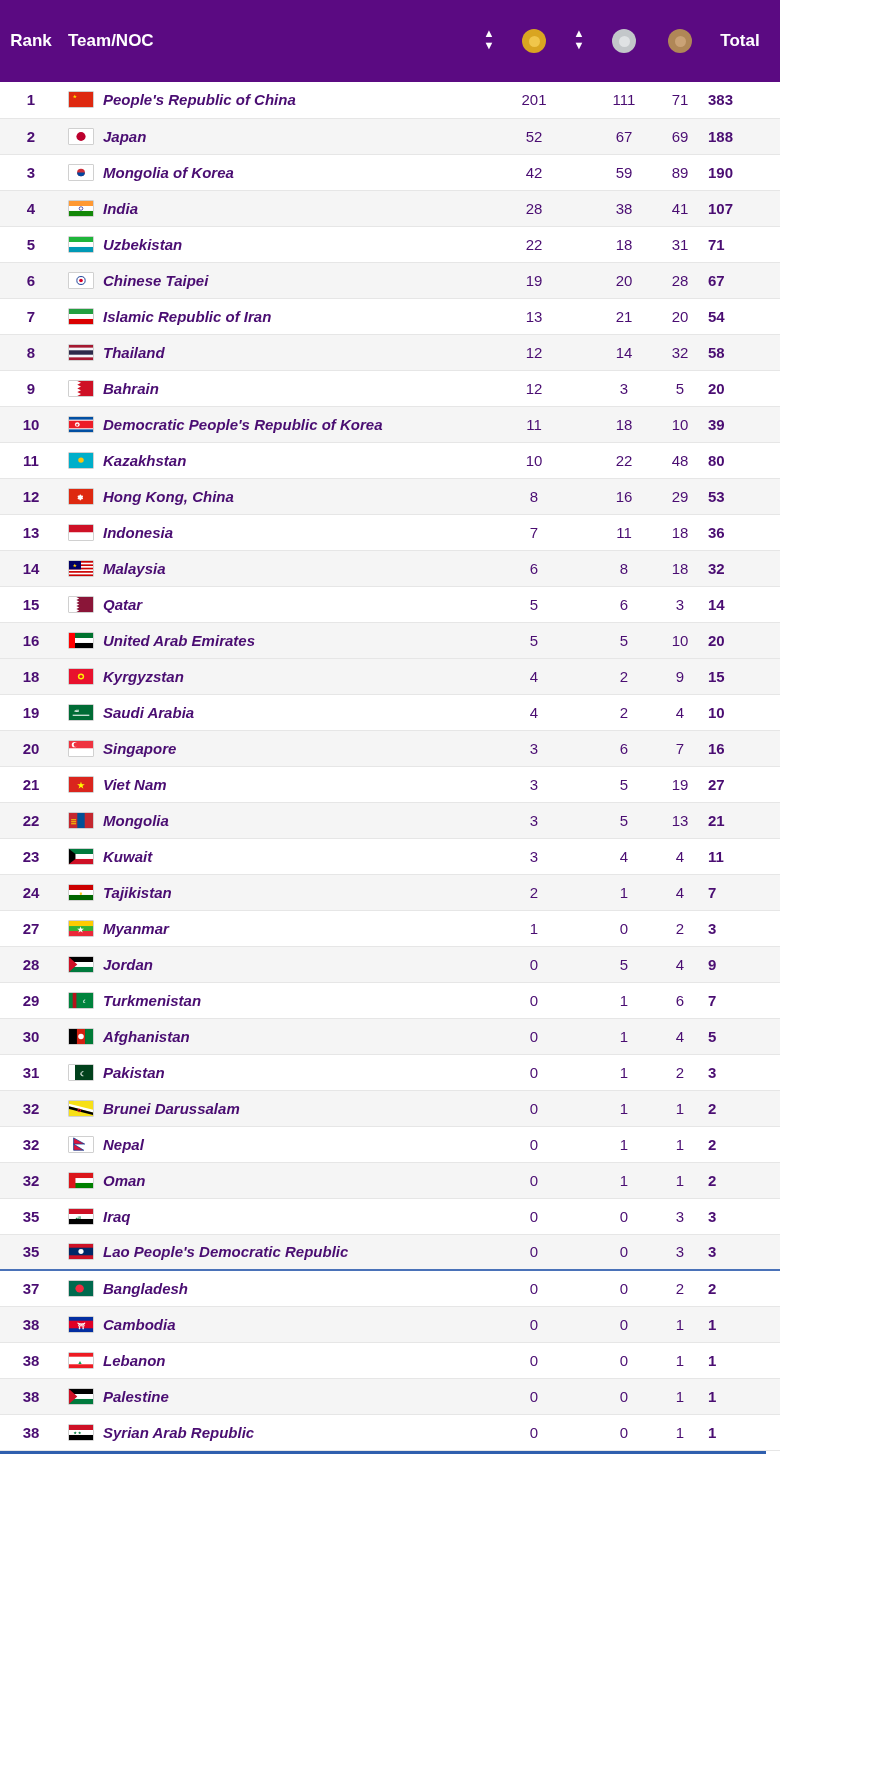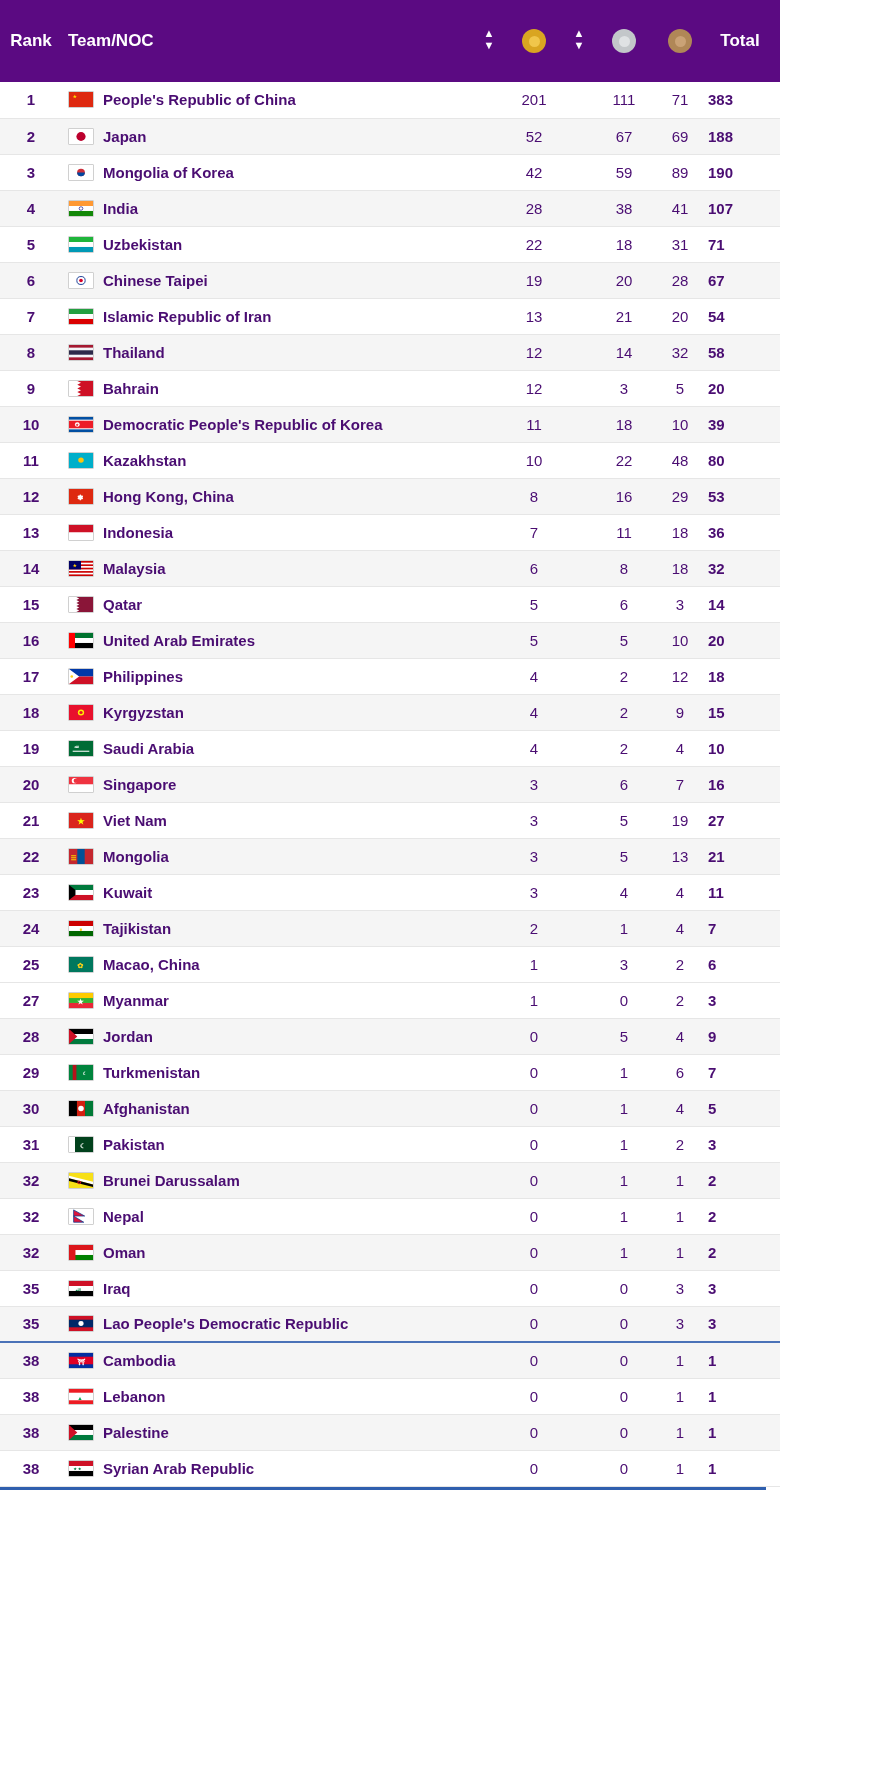--- a/index.html
+++ b/index.html
@@ -98,21 +98,21 @@
   .flag {
     width: 26px;
     height: 17px;
     flex: 0 0 26px;
     border: 1px solid #d0d0d0;
     box-sizing: border-box;
     position: relative;
     overflow: hidden;
     border-radius: 1px;
   }
-  .team-name { white-space: nowrap; }
+  .team-name { white-space: nowrap; font-style: italic; }
   .divider-row td { border-bottom: 2px solid #4a72b8; }
   .bottom-rule {
     width: 766px;
     height: 3px;
     background: #2f5fae;
   }
 </style>
 </head>
 <body>
 
@@ -443,40 +443,20 @@
             <span class="team-name">United Arab Emirates</span>
           </span>
         </td>
         <td></td>
         <td class="num">5</td>
         <td></td>
         <td class="num">5</td>
         <td class="num">10</td>
         <td class="total">20</td>
       </tr>
-      <tr class="white">
-        <td class="rank">17</td>
-        <td class="team">
-          <span class="team-cell">
-            <span class="flag"><svg viewBox="0 0 26 17" width="24" height="15" preserveAspectRatio="none">
-                <rect width="26" height="8.5" fill="#0038a8"></rect>
-                <rect y="8.5" width="26" height="8.5" fill="#ce1126"></rect>
-                <path d="M0 0l11 8.5L0 17z" fill="#fff"></path>
-                <circle cx="3" cy="8.5" r="1.4" fill="#fcd116"></circle>
-              </svg></span>
-            <span class="team-name">Philippines</span>
-          </span>
-        </td>
-        <td></td>
-        <td class="num">4</td>
-        <td></td>
-        <td class="num">2</td>
-        <td class="num">12</td>
-        <td class="total">18</td>
-      </tr>
       <tr class="alt">
         <td class="rank">18</td>
         <td class="team">
           <span class="team-cell">
             <span class="flag"><svg viewBox="0 0 26 17" width="24" height="15" preserveAspectRatio="none">
                 <rect width="26" height="17" fill="#e8112d"></rect>
                 <circle cx="13" cy="8.5" r="3.4" fill="#ffef00"></circle>
                 <circle cx="13" cy="8.5" r="1.8" fill="#e8112d"></circle>
               </svg></span>
             <span class="team-name">Kyrgyzstan</span>
@@ -599,38 +579,20 @@
           </span>
         </td>
         <td></td>
         <td class="num">2</td>
         <td></td>
         <td class="num">1</td>
         <td class="num">4</td>
         <td class="total">7</td>
       </tr>
       <tr class="white">
-        <td class="rank">25</td>
-        <td class="team">
-          <span class="team-cell">
-            <span class="flag"><svg viewBox="0 0 26 17" width="24" height="15" preserveAspectRatio="none">
-                <rect width="26" height="17" fill="#00785e"></rect>
-                <text x="9" y="12" font-size="8" fill="#fbd116">✿</text>
-              </svg></span>
-            <span class="team-name">Macao, China</span>
-          </span>
-        </td>
-        <td></td>
-        <td class="num">1</td>
-        <td></td>
-        <td class="num">3</td>
-        <td class="num">2</td>
-        <td class="total">6</td>
-      </tr>
-      <tr class="white">
         <td class="rank">27</td>
         <td class="team">
           <span class="team-cell">
             <span class="flag"><svg viewBox="0 0 26 17" width="24" height="15" preserveAspectRatio="none">
                 <rect width="26" height="5.7" fill="#fecb00"></rect>
                 <rect y="5.7" width="26" height="5.6" fill="#34b233"></rect>
                 <rect y="11.3" width="26" height="5.7" fill="#ea2839"></rect>
                 <text x="9" y="12" font-size="8" fill="#fff">★</text>
               </svg></span>
             <span class="team-name">Myanmar</span>
@@ -810,20 +772,38 @@
               </svg></span>
             <span class="team-name">Lao People's Democratic Republic</span>
           </span>
         </td>
         <td></td>
         <td class="num">0</td>
         <td></td>
         <td class="num">0</td>
         <td class="num">3</td>
         <td class="total">3</td>
+      </tr>
+      <tr class="white after-divider">
+        <td class="rank">37</td>
+        <td class="team">
+          <span class="team-cell">
+            <span class="flag"><svg viewBox="0 0 26 17" width="24" height="15" preserveAspectRatio="none">
+                <rect width="26" height="17" fill="#006a4e"></rect>
+                <circle cx="11.5" cy="8.5" r="4.6" fill="#f42a41"></circle>
+              </svg></span>
+            <span class="team-name">Bangladesh</span>
+          </span>
+        </td>
+        <td></td>
+        <td class="num">0</td>
+        <td></td>
+        <td class="num">0</td>
+        <td class="num">2</td>
+        <td class="total">2</td>
       </tr>
       <tr class="alt">
         <td class="rank">38</td>
         <td class="team">
           <span class="team-cell">
             <span class="flag"><svg viewBox="0 0 26 17" width="24" height="15" preserveAspectRatio="none">
                 <rect width="26" height="17" fill="#032ea1"></rect>
                 <rect y="4.2" width="26" height="8.6" fill="#e00025"></rect>
                 <text x="9" y="12" font-size="7" fill="#fff">⛩</text>
               </svg></span>

